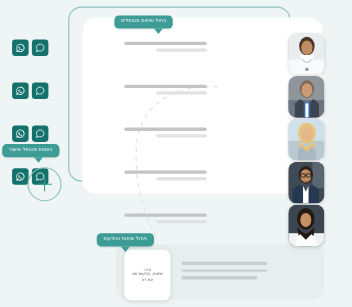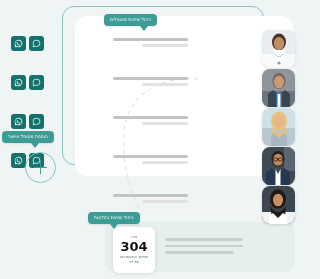--- a/index.html
+++ b/index.html
@@ -256,21 +256,20 @@
   <div class="tip tip-left">הוספת מטופל אישור</div>
   <div class="tip tip-bottom">ניהול שיחות והודעות</div>
 
   <div class="plus-circle">
     <span class="bar-h"></span>
     <span class="bar-v"></span>
   </div>
 
   <div class="stat-card">
     <div class="stat-top">סהכ</div>
-    <div class="stat-num">304</div>
     <div class="stat-sub">שיחות, הודעות ואנ</div>
     <div class="stat-sub">צא דיג</div>
   </div>
 
   <div class="stat-bars">
     <div></div>
     <div></div>
     <div></div>
   </div>
 

